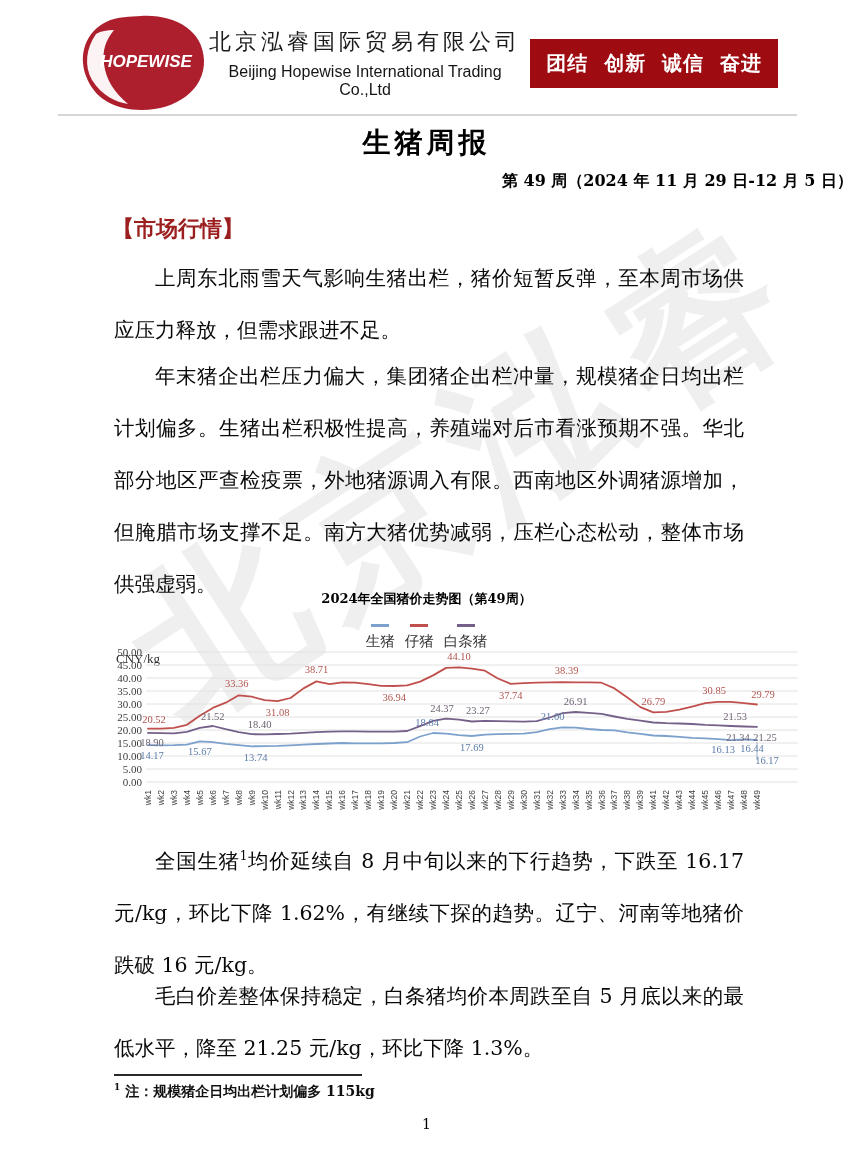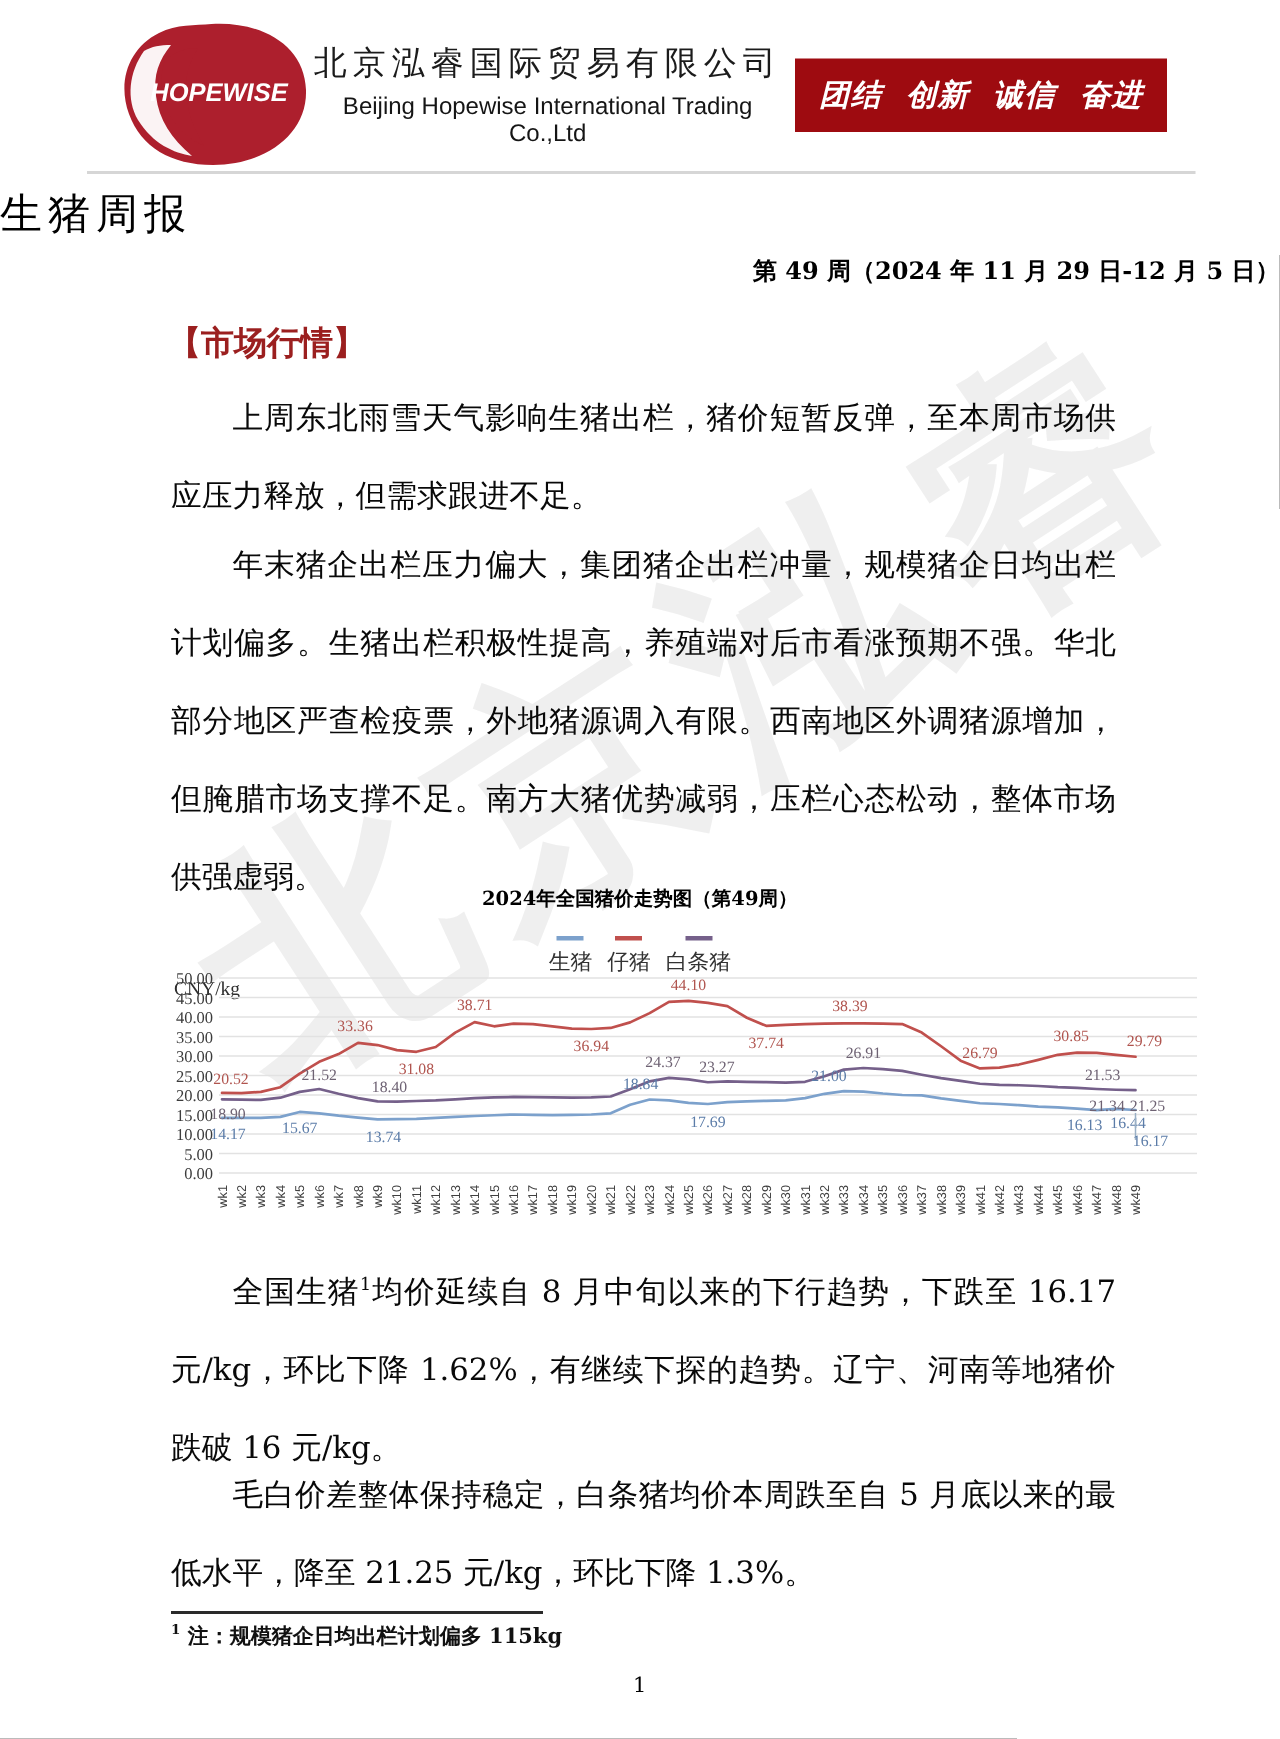--- a/index.html
+++ b/index.html
@@ -11,25 +11,25 @@
              transform:rotate(-33deg);transform-origin:left center;z-index:0;pointer-events:none;}
   .layer{position:absolute;inset:0;z-index:1;}
   
   .header{position:absolute;top:14px;left:76px;width:702px;display:flex;align-items:center;}
   .logo{width:130px;height:98px;flex:0 0 auto;}
   .company{flex:1;text-align:center;padding-right:6px;}
   .company-cn{font-size:22px;letter-spacing:4px;color:#1b1b1b;}
   .company-en{font-size:16px;margin-top:6px;color:#151515;
               font-family:"Liberation Sans","DejaVu Sans",sans-serif;}
   .banner{flex:0 0 auto;background:var(--banner_bg,#9E0B10);color:#fff;font-weight:700;
-          font-size:20px;padding:11px 16px;white-space:pre;letter-spacing:1px;font-style:italic;}
+          font-size:20px;padding:11px 16px;white-space:pre;letter-spacing:1px;}
   .header-divider{position:absolute;top:114px;left:58px;right:56px;border-top:2px solid #d6d6d6;}
   
-  .report-title{position:absolute;top:124px;left:0;right:0;
-                font-size:28px;font-weight:400;letter-spacing:4px;}
+  .report-title{position:absolute;top:124px;left:0;right:0;text-align:center;
+                font-size:28px;font-weight:700;letter-spacing:4px;}
   .report-subtitle{position:absolute;top:171px;left:0;right:0;text-align:right;
                    font-size:16px;font-weight:700;}
   .section-heading{position:absolute;top:214px;left:112px;font-size:22px;font-weight:700;
                    color:var(--accent,#9B1F1F);}
   
   .para{position:absolute;left:114px;width:630px;font-size:20.5px;line-height:52px;
         text-align:justify;text-indent:2em;color:#090909;}
   .p1{top:252px;} .p2{top:350px;} .p3{top:830px;} .p4{top:970px;}
   .para sup{font-size:12px;}
   

